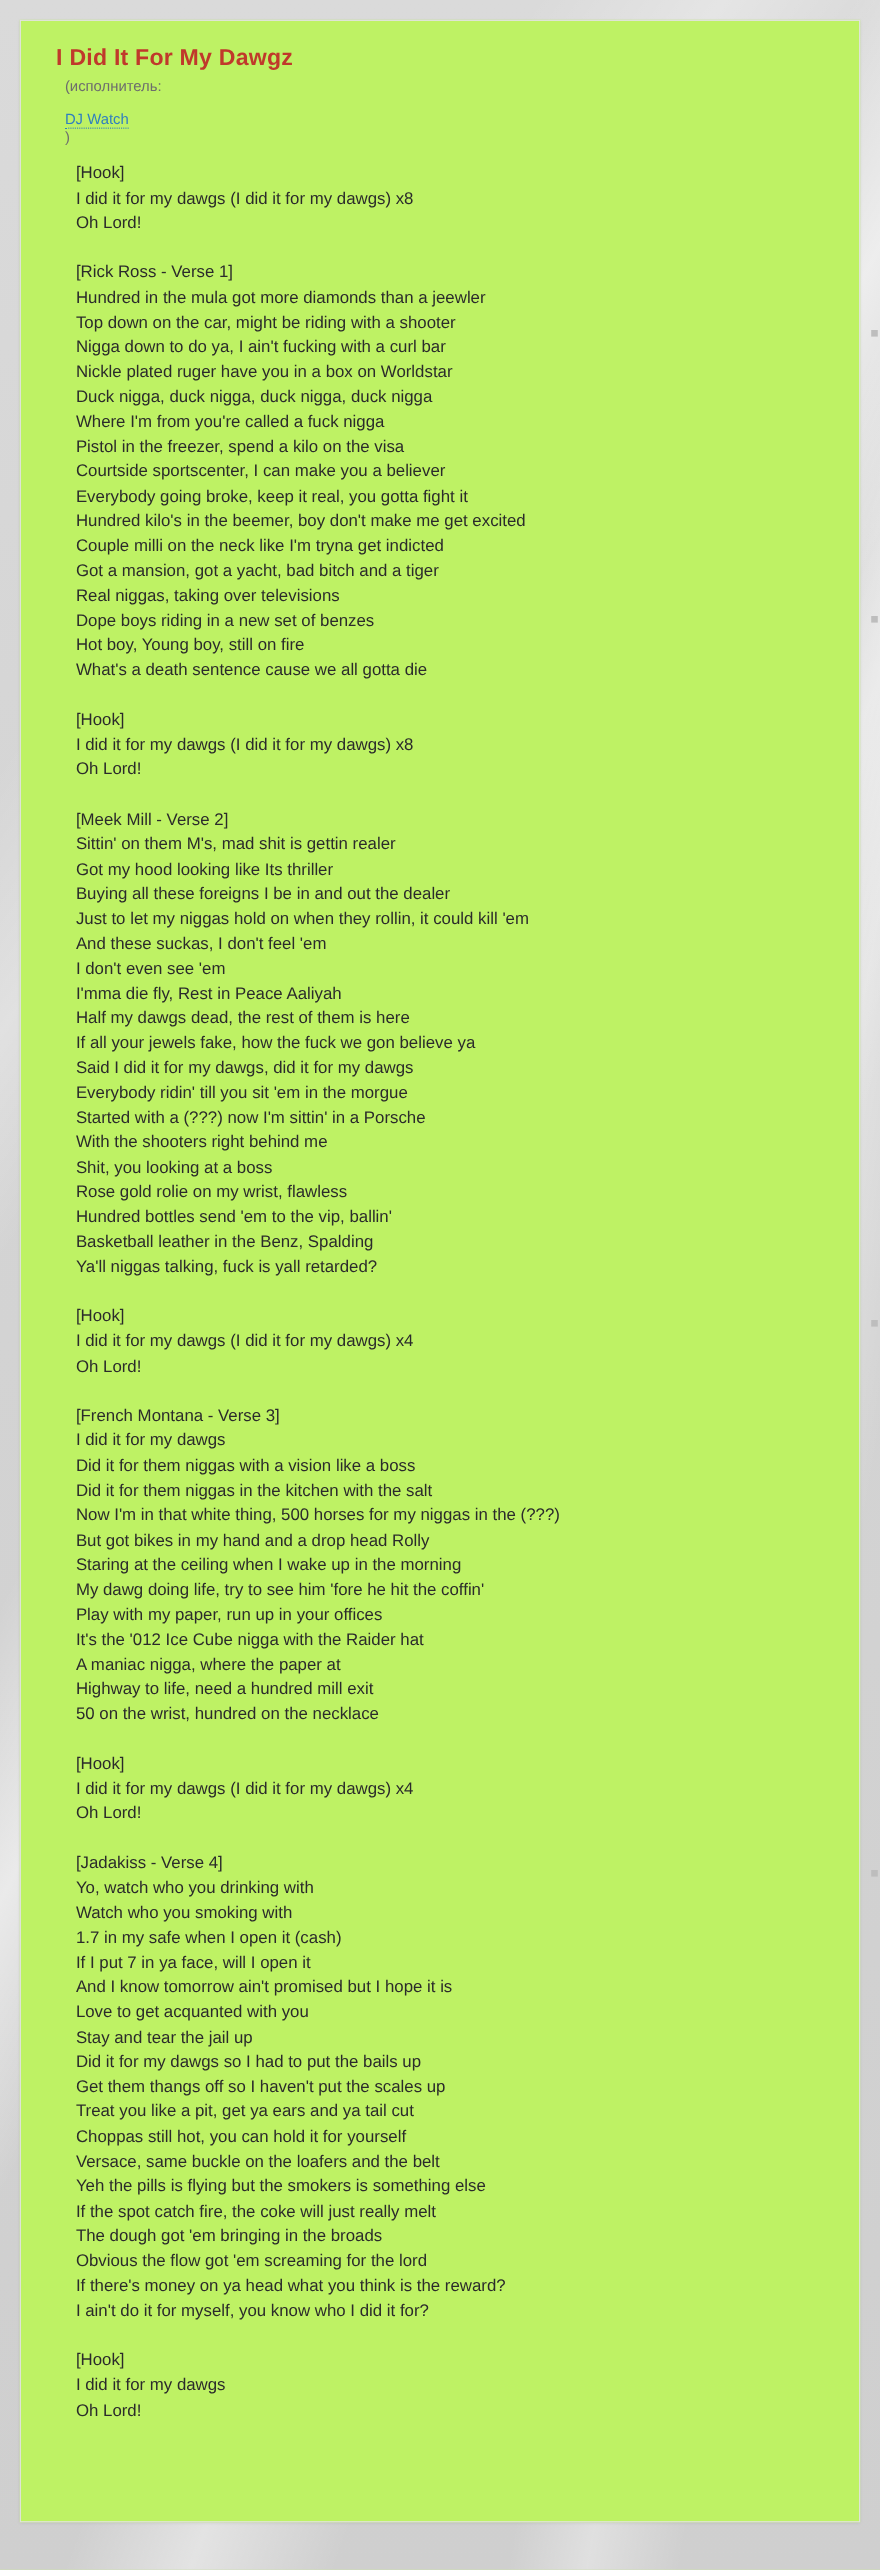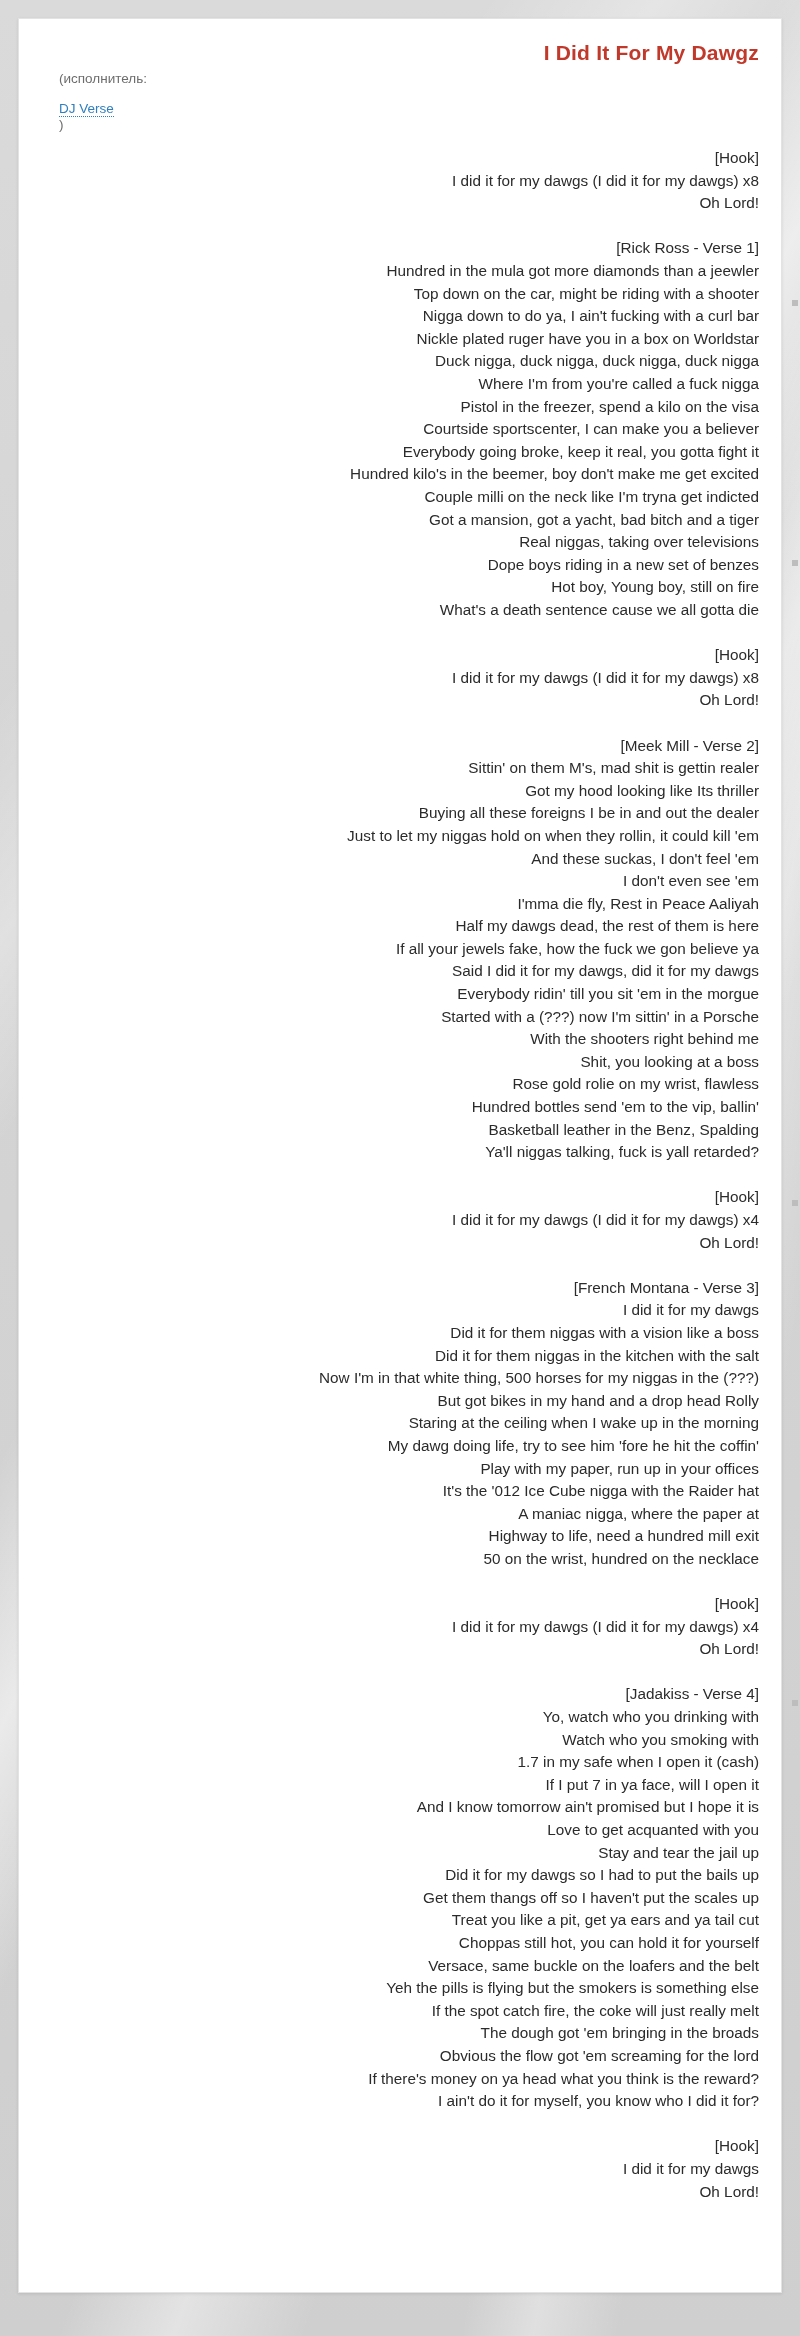--- a/index.html
+++ b/index.html
@@ -29,28 +29,27 @@
   }
   .page {
     position: relative;
     z-index: 1;
     width: 800px;
     min-height: 2336px;
     box-sizing: border-box;
     padding: 18px 18px 18px 18px;
   }
   .lyrics-card {
-    background: #ffffff;
+    background: #bef264;
     border: 1px solid #e3e3e3;
     box-shadow: 0 1px 3px rgba(0,0,0,0.10);
     box-sizing: border-box;
     width: 764px;
     min-height: 2275px;
     padding: 18px 22px 26px 22px;
-    text-align: right;
   }
   .song-title {
     color: #c0392b;
     font-size: 21px;
     font-weight: bold;
     letter-spacing: 0.2px;
     margin: 4px 0 7px 10px;
     line-height: 1.1;
   }
   .performer-row {
@@ -71,21 +70,21 @@
   }
   .dotted-rule {
     flex: 1;
     height: 1px;
     margin-left: 8px;
     border-bottom: 1px dotted #c9c9c9;
     position: relative;
     top: -3px;
   }
   .lyrics-body {
-    margin: 14px 0 0 8px;
+    margin: 14px 0 0 28px;
     font-size: 15.3px;
     line-height: 22.6px;
     color: #2b2b2b;
     white-space: pre-wrap;
     word-wrap: break-word;
     font-family: "Liberation Sans", sans-serif;
   }
   
   .edge-mark {
     position: absolute;
@@ -111,21 +110,21 @@
 <div class="edge-mark m4"></div>
 
 <div class="page">
   <div class="lyrics-card">
 
     <div class="song-title">I Did It For My Dawgz</div>
 
     <div class="performer-row">
       <span class="paren">(исполнитель:</span>
       <span>&nbsp;</span>
-      <a class="performer-link">DJ Verse</a>
+      <a class="performer-link">DJ Watch</a>
       <span class="paren">)</span>
       <span class="dotted-rule"></span>
     </div>
 
     <div class="lyrics-body">[Hook]
 I did it for my dawgs (I did it for my dawgs) x8
 Oh Lord!
 
 [Rick Ross - Verse 1]
 Hundred in the mula got more diamonds than a jeewler

